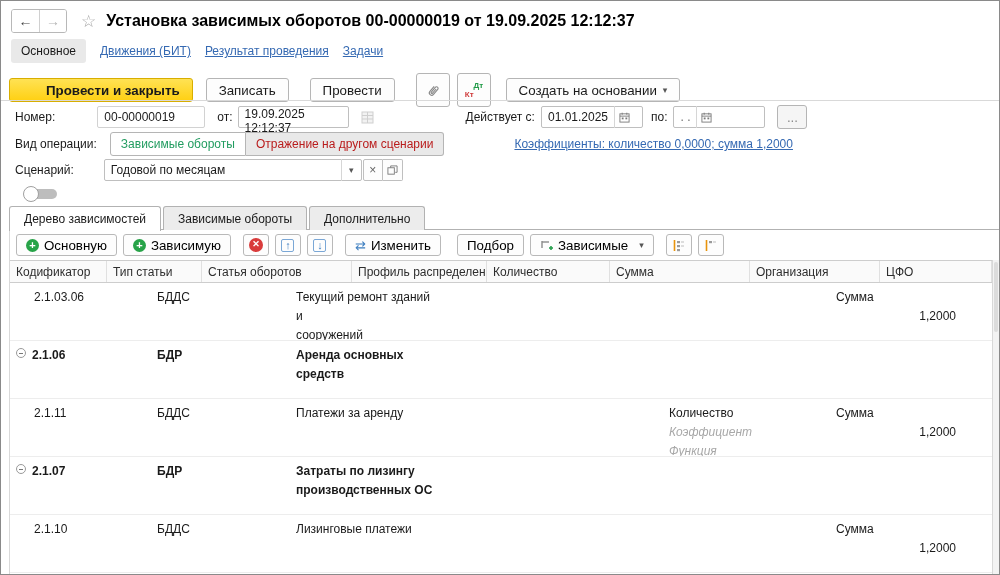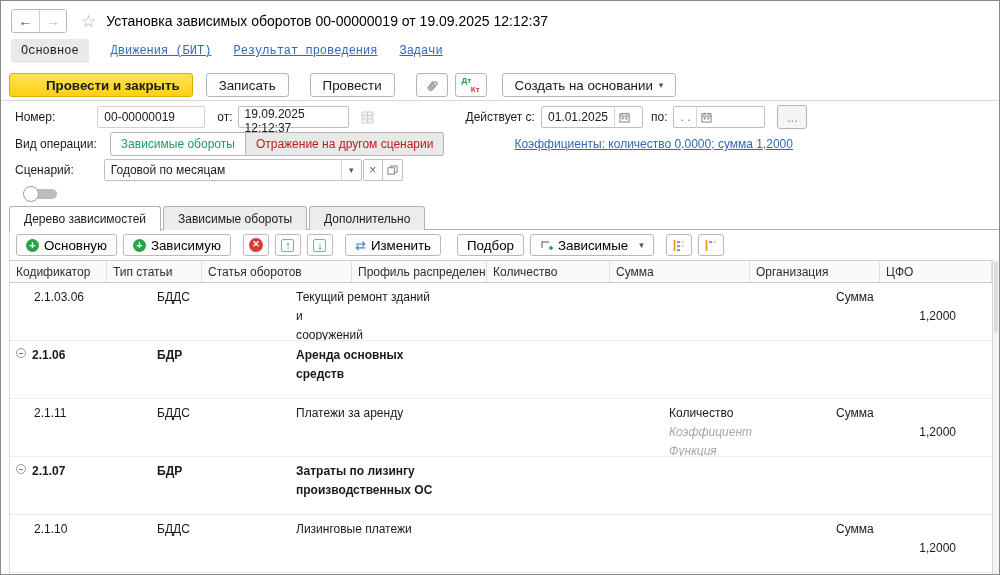--- a/index.html
+++ b/index.html
@@ -6,33 +6,33 @@
   html,body { background:#fff; }
   body { font-family:"Liberation Sans", sans-serif; font-size:12px; color:#1a1a1a; }
   .window { position:relative; width:1000px; height:575px; border:1px solid #8a8a8a; background:#fff; overflow:hidden; }
 
   
   .hdr { position:absolute; left:10px; top:7px; height:26px; display:flex; align-items:center; }
   .navbtns { display:flex; border:1px solid #b8b8b8; border-radius:3px; overflow:hidden; background:#fff; }
   .navbtn { width:27px; height:22px; display:flex; align-items:center; justify-content:center; font-size:14px; color:#444; background:#fff; }
   .navbtn + .navbtn { border-left:1px solid #d0d0d0; color:#b5b5b5; }
   .star { margin:0 10px 0 14px; font-size:17px; color:#a9a9a9; }
-  .title { font-size:14px; font-weight:normal; color:#000; }
-
-  
-  .navrow { position:absolute; left:10px; top:38px; display:flex; align-items:center; gap:22px;font-family:Liberation Mono, monospace; }
+  .title { font-size:16px; font-weight:bold; color:#000; }
+
+  
+  .navrow { position:absolute; left:10px; top:38px; display:flex; align-items:center; gap:14px; }
   .navpill { background:#e9e9e9; border-radius:3px; padding:5px 10px; color:#1a1a1a; }
   a.navlink { color:#3569b2; text-decoration:underline; cursor:pointer; }
 
   
   .cmdbar { position:absolute; left:8px; top:72px; display:flex; align-items:center; gap:7px; }
   .btn { height:24px; display:inline-flex; align-items:center; justify-content:center; padding:0 12px;
          background:#fdfdfd; border:1px solid #b5b5b5; border-radius:3px; color:#1a1a1a; cursor:pointer; }
   .btn-yellow { background:linear-gradient(#ffe254,#ffd012); border-color:#d8ae00; font-weight:bold;padding-left:36px; }
-  .btn-icon { width:32px; padding:4px; }
+  .btn-icon { width:32px; padding:16px; }
   .sep-line { position:absolute; left:0; top:99px; width:100%; border-top:1px solid #d9d9d9; }
   .caret { font-size:9px; color:#555; margin-left:6px; }
   .dtkt { position:relative; width:18px; height:17px; font-size:8px; font-weight:bold; line-height:8px; }
   .dtkt .dt { position:absolute; left:0; top:0; color:#1f9a46; }
   .dtkt .kt { position:absolute; right:0; bottom:0; color:#cf3b3b; }
 
   
   .formrow { position:absolute; left:14px; display:flex; align-items:center; }
   .lbl { color:#1a1a1a; }
   .field { display:inline-flex; align-items:center; height:22px; border:1px solid #bfbfbf; border-radius:2px; background:#fff; padding:0 6px; }

